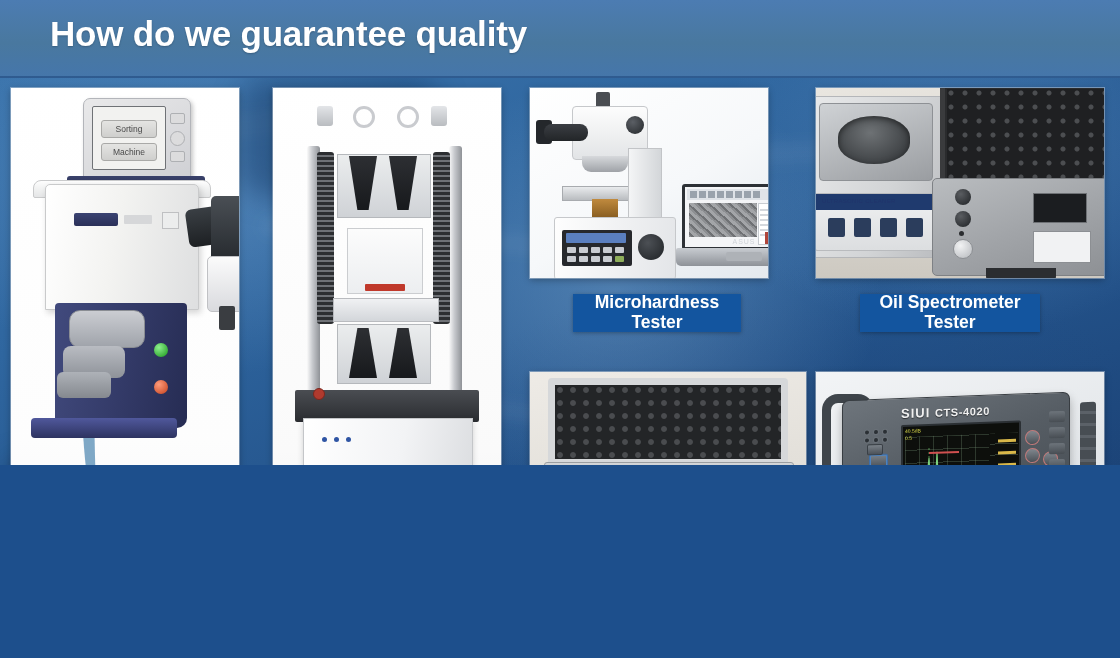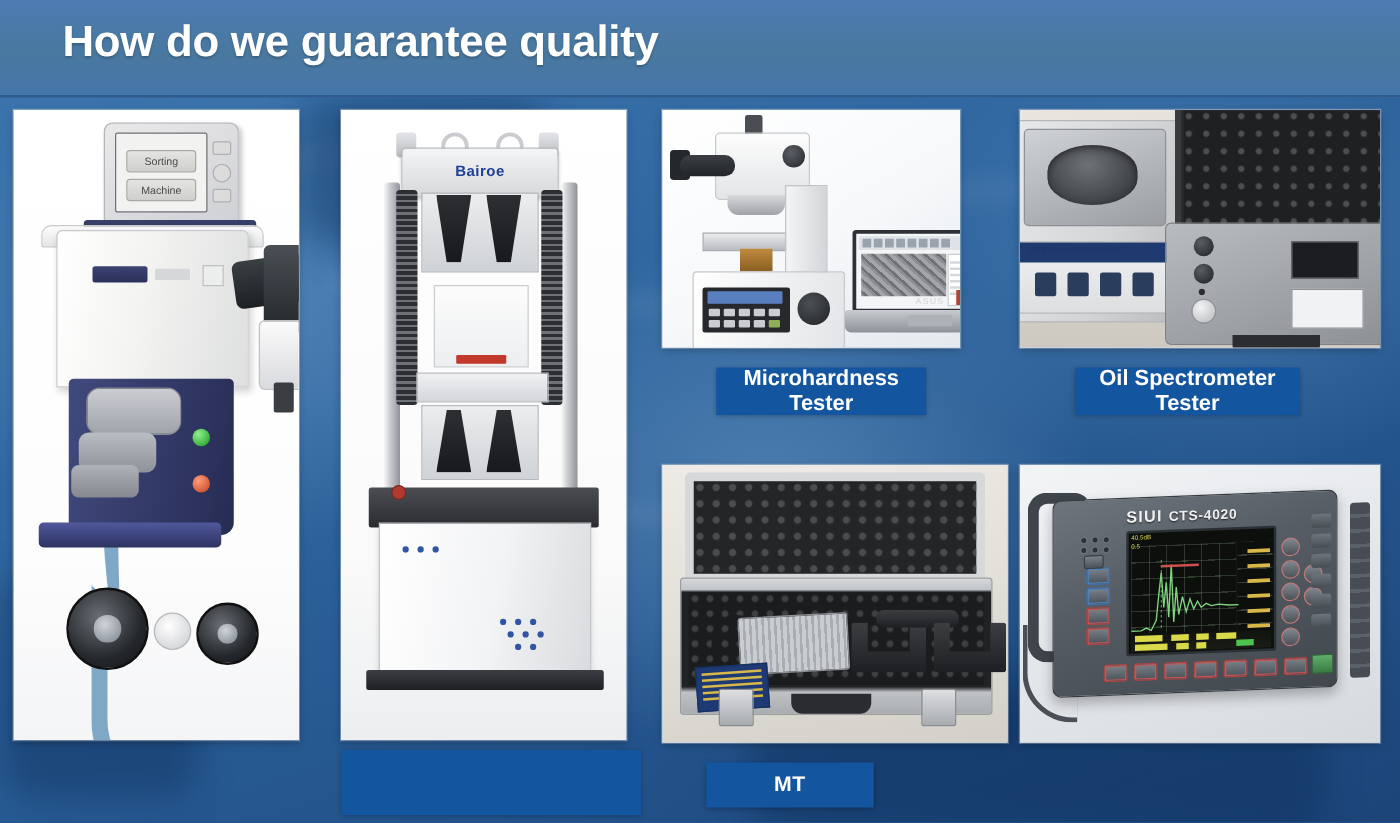--- a/index.html
+++ b/index.html
@@ -1,21 +1,21 @@
 <!DOCTYPE html>
 <html><head>
 <meta charset="utf-8">
 <style>
   html,body{margin:0;padding:0;}
   body{
     width:1120px;height:658px;overflow:hidden;
     font-family:"Liberation Sans",sans-serif;
     background:#1d4f8c;
   }
-  .slide{position:relative;width:1120px;height:658px;overflow:hidden;}
+  .slide{position:relative;width:1120px;height:465px;overflow:hidden;}
 
   
   .bg-base{position:absolute;inset:0;background:#2a5a92;}
   .bg-photo{position:absolute;left:0;top:78px;right:0;bottom:0;
     background:
       radial-gradient(ellipse 420px 260px at 18% 30%, rgba(120,165,210,.40), rgba(120,165,210,0) 70%),
       radial-gradient(ellipse 380px 300px at 55% 55%, rgba(150,190,225,.34), rgba(150,190,225,0) 70%),
       radial-gradient(ellipse 360px 240px at 86% 22%, rgba(110,160,208,.34), rgba(110,160,208,0) 72%),
       radial-gradient(ellipse 500px 220px at 72% 88%, rgba(30,72,125,.55), rgba(30,72,125,0) 70%),
       linear-gradient(160deg,#3b74ac 0%,#2f669f 35%,#24548c 70%,#1c4478 100%);
@@ -324,23 +324,20 @@
 
   <div class="panel" style="left:273px;top:88px;width:228px;height:504px;">
     <div class="ph lab">
       <div class="tt-bg"></div>
 
       <div class="tt-eye" style="left:80px;top:18px;"></div>
       <div class="tt-eye" style="left:124px;top:18px;"></div>
       <div class="tt-boss" style="left:44px;top:18px;"></div>
       <div class="tt-boss" style="left:158px;top:18px;"></div>
 
-      <div class="tt-top">
-        <div class="tt-brand">Bairoe</div>
-      </div>
 
       <div class="tt-jawblk" style="left:64px;top:66px;width:92px;height:62px;"></div>
       <div class="tt-jaw" style="left:76px;top:68px;width:28px;height:54px;clip-path:polygon(0 0,100% 0,70% 100%,30% 100%);"></div>
       <div class="tt-jaw" style="left:116px;top:68px;width:28px;height:54px;clip-path:polygon(0 0,100% 0,70% 100%,30% 100%);"></div>
 
       <div class="tt-col" style="left:34px;top:58px;height:252px;"></div>
       <div class="tt-col" style="left:176px;top:58px;height:252px;"></div>
       <div class="tt-bellow" style="left:44px;top:64px;height:172px;"></div>
       <div class="tt-bellow" style="left:160px;top:64px;height:172px;"></div>
 

